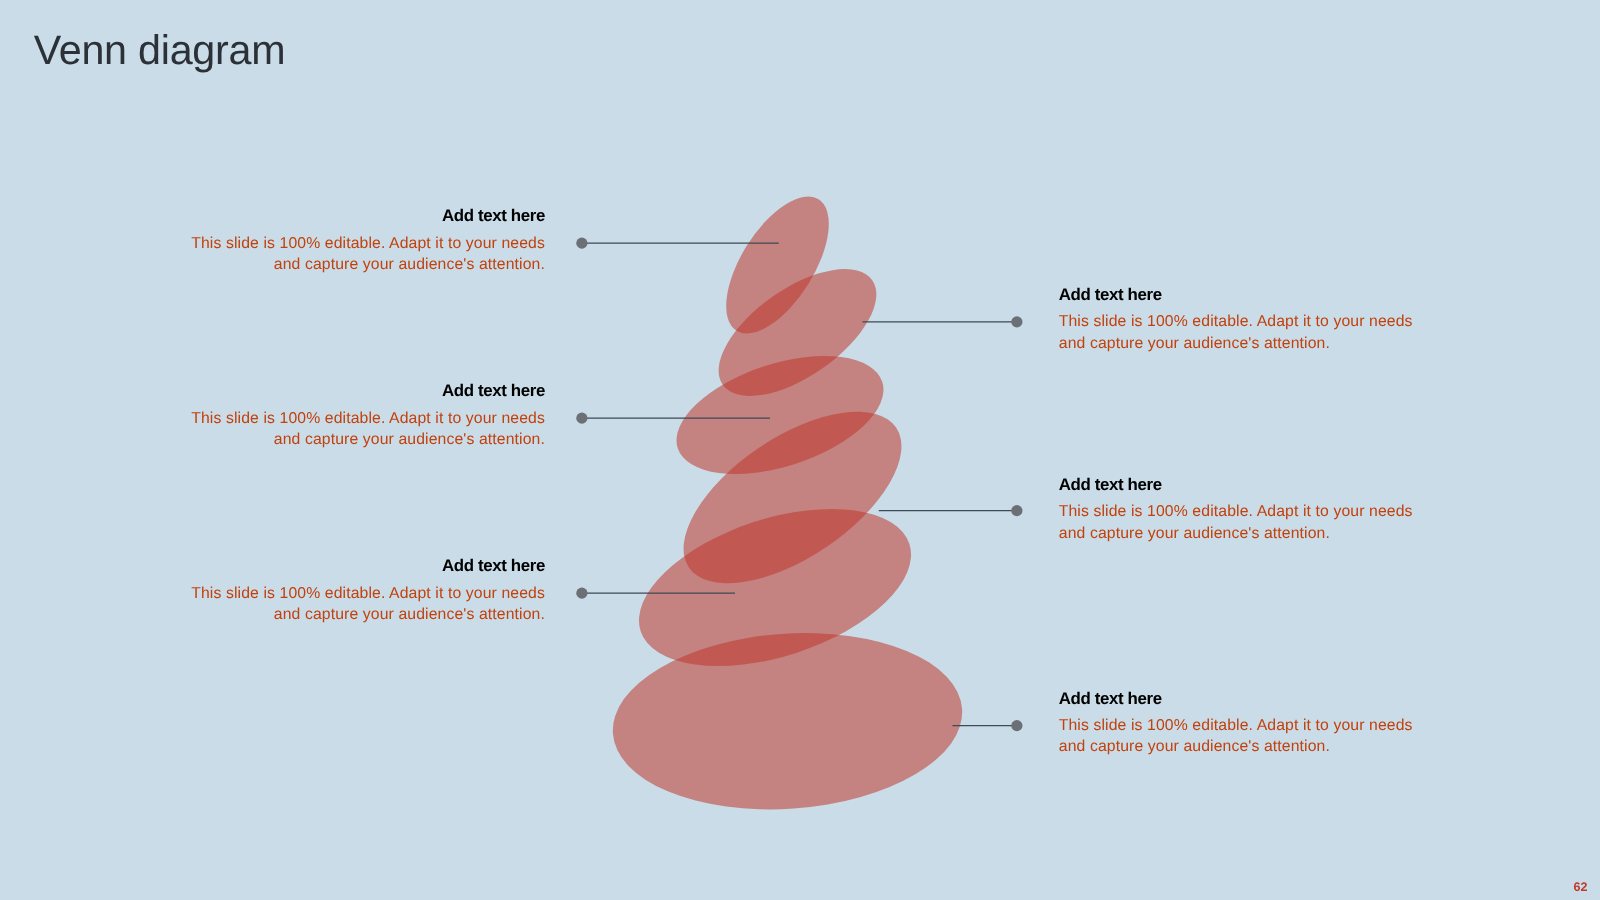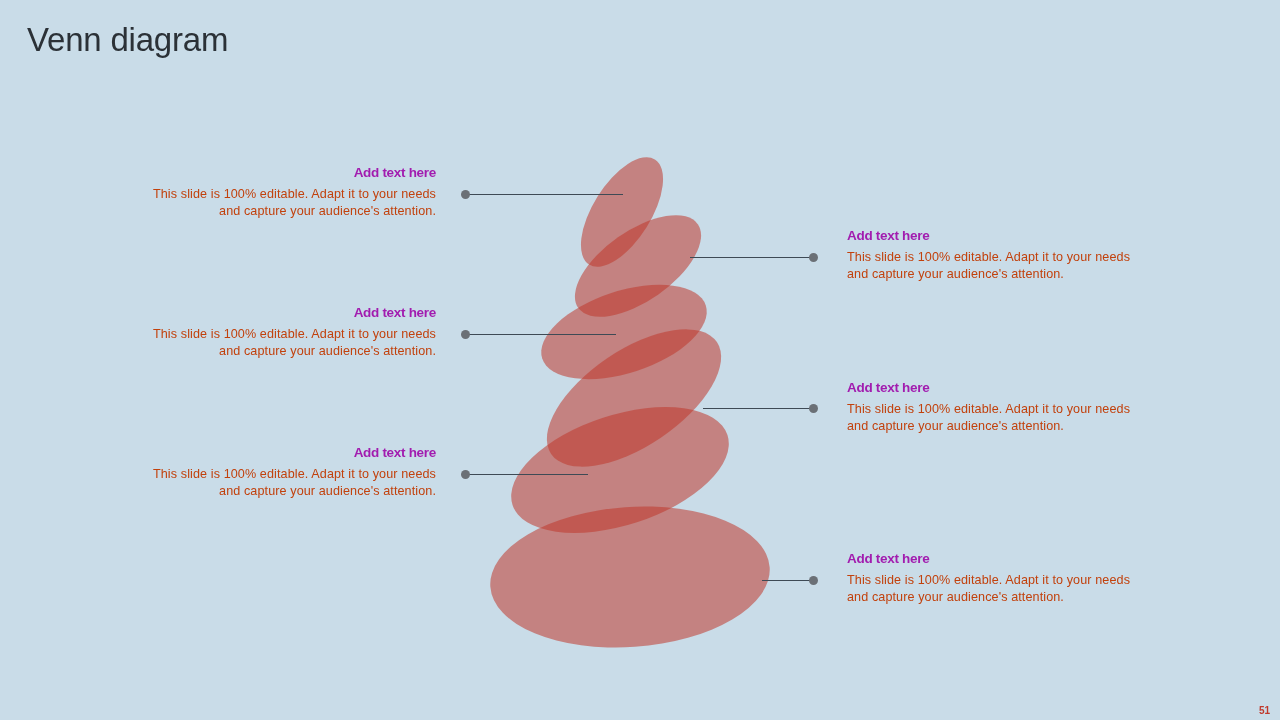--- a/index.html
+++ b/index.html
@@ -55,21 +55,21 @@
   .callout {
     position: absolute;
     width: 300px;
   }
   .callout.left  { text-align: right; }
   .callout.right { text-align: left;  }
   .callout h3 {
     margin: 0 0 6px 0;
     font-size: 13.5px;
     font-weight: bold;
-    color: #a21caf;
+    color: #000000;
     letter-spacing: -0.3px;
   }
   .callout p {
     margin: 0;
     font-size: 12.6px;
     line-height: 16.5px;
     color: #c2410c;
     letter-spacing: 0.1px;
   }
   .page-number {
@@ -140,15 +140,15 @@
   <div class="callout left" style="left:136px; top:445px;">
     <h3>Add text here</h3>
     <p>This slide is 100% editable. Adapt it to your needs and capture your audience's attention.</p>
   </div>
 
   <div class="callout right" style="left:847px; top:551px;">
     <h3>Add text here</h3>
     <p>This slide is 100% editable. Adapt it to your needs and capture your audience's attention.</p>
   </div>
 
-  <div class="page-number">51</div>
+  <div class="page-number">62</div>
 
 </div>
 
 </body></html>

